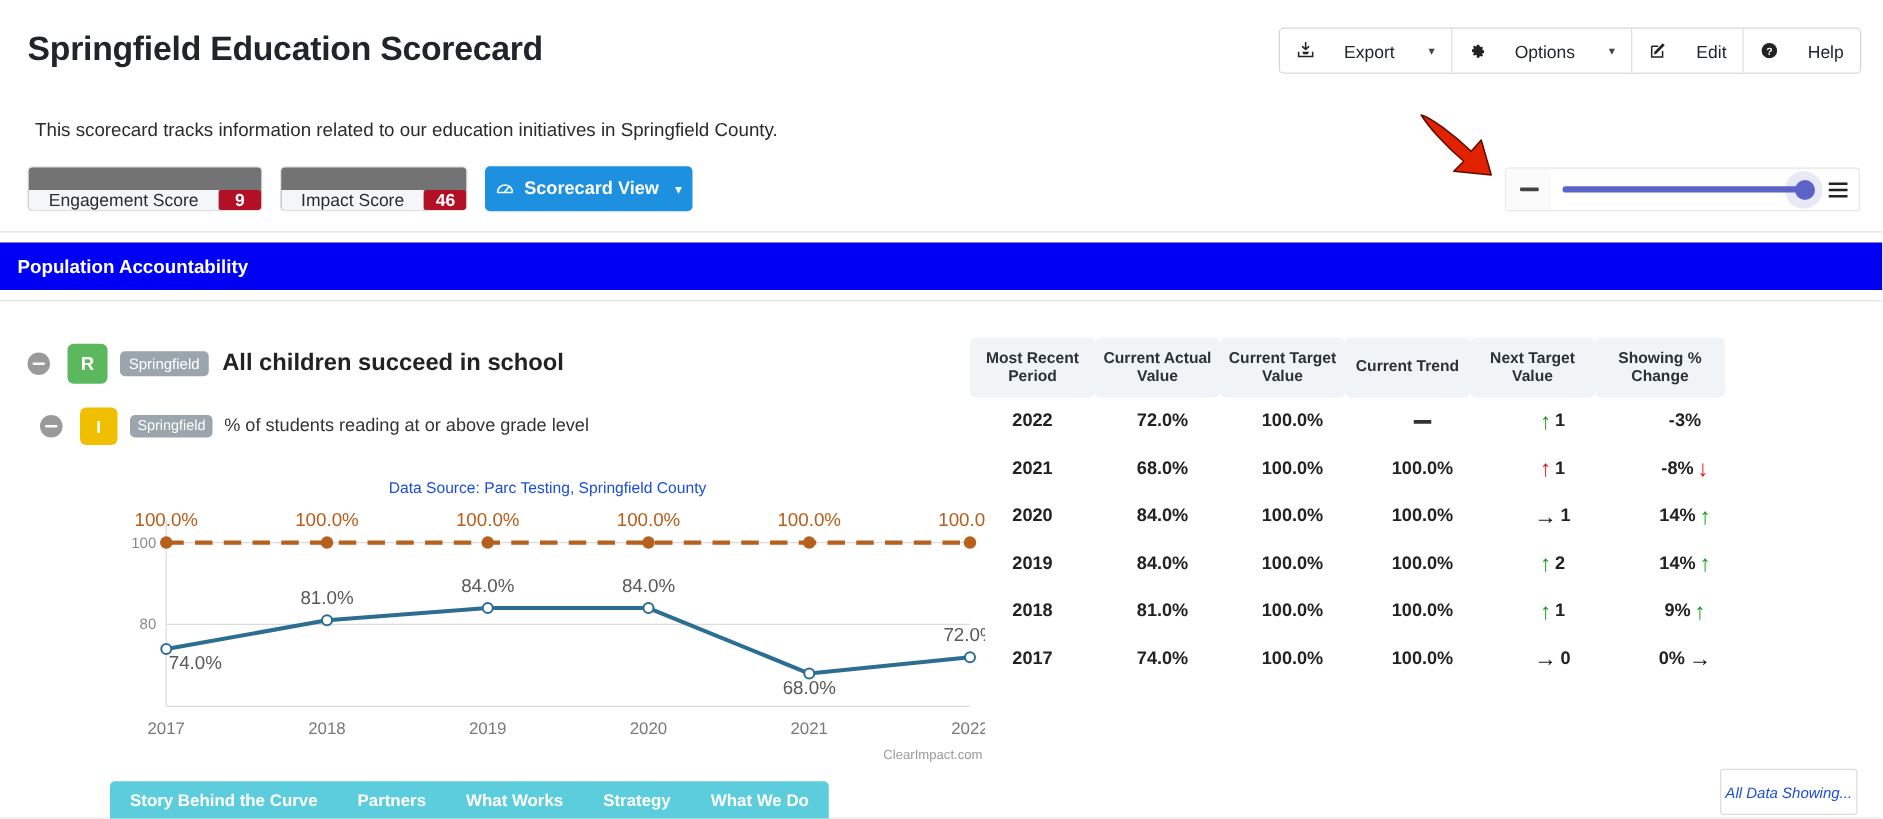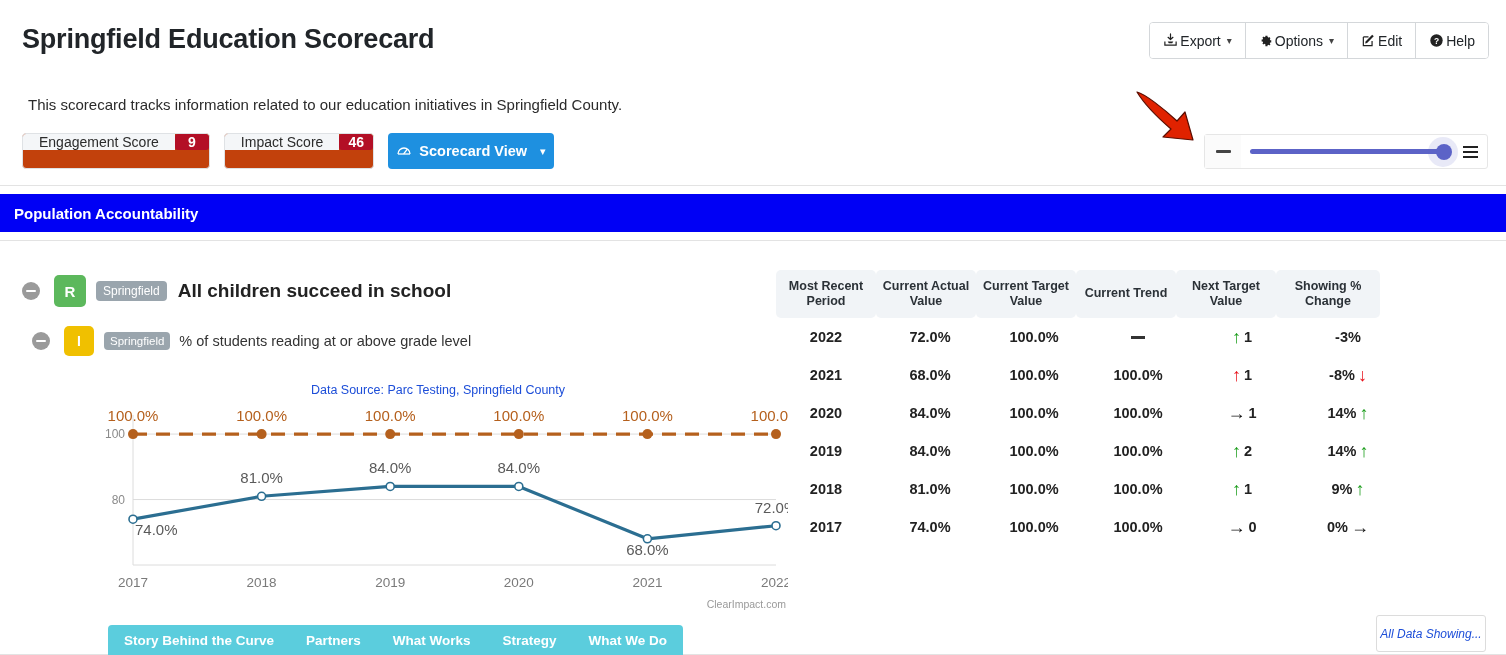--- a/index.html
+++ b/index.html
@@ -37,40 +37,40 @@
 
   
   .toolbar {
     position: absolute; right: 17px; top: 22px;
     display: flex; align-items: stretch;
     border: 1px solid #d4d7da; border-radius: 4px;
     background: #fff; overflow: hidden;
     height: 37px;
   }
   .tb-btn {
-    display: flex; align-items: center; gap: 2px;
+    display: flex; align-items: center; gap: 23px;
     padding: 0 13px;
     font-size: 14px; color: #212529;
     background: #fff; border: none;
     border-right: 1px solid #d4d7da;
     cursor: pointer; white-space: nowrap;
     font-family: "Liberation Sans", sans-serif;
   }
   .tb-btn:last-child { border-right: none; }
   .tb-btn .caret {
     font-size: 10px; color: #444; margin-left: 4px;
   }
   .tb-icon { display: inline-flex; align-items: center; }
 
   
   .chips { position: absolute; left: 22px; top: 133px; display: flex; gap: 14px; align-items: center; }
   .chip {
-    display: flex; align-items: flex-start; height: 36px;
+    display: flex; align-items: flex-end; height: 36px;
     border: 1px solid #dfe2e5; border-radius: 4px; overflow: hidden;
-    background: #c2410c;
+    background: #737373;
   }
   .chip-label {
     display: flex; align-items: center; padding: 0 16px;
     font-size: 14px; color: #2b2b2b; background: #f4f6f8;
   }
   .chip-value {
     display: flex; align-items: center; justify-content: center;
     min-width: 34px; padding: 0 9px;
     background: #b30f26; color: #fff; font-size: 14px; font-weight: bold;
     border-radius: 3px;
@@ -222,21 +222,21 @@
   .chart-watermark {
     position: absolute; right: 2px; bottom: -2px;
     font-size: 10.5px; color: #9a9a9a;
   }
   .chart-svg { position: absolute; left: 0; top: 14px; }
 
   
   .tabs {
     position: absolute; left: 88px; top: 384px;
     display: flex; background: #5bcddd;
-    border-radius: 4px 4px 0 0; overflow: hidden; height: 31px; margin-left: 20px;
+    border-radius: 4px 4px 0 0; overflow: hidden; height: 31px;
   }
   .tab {
     display: flex; align-items: center; padding: 0 16px;
     color: #fff; font-size: 13.5px; font-weight: bold;
     cursor: pointer; white-space: nowrap;
   }
 
   .all-data {
     position: absolute; right: 20px; bottom: 2px;
     width: 110px; height: 37px;

